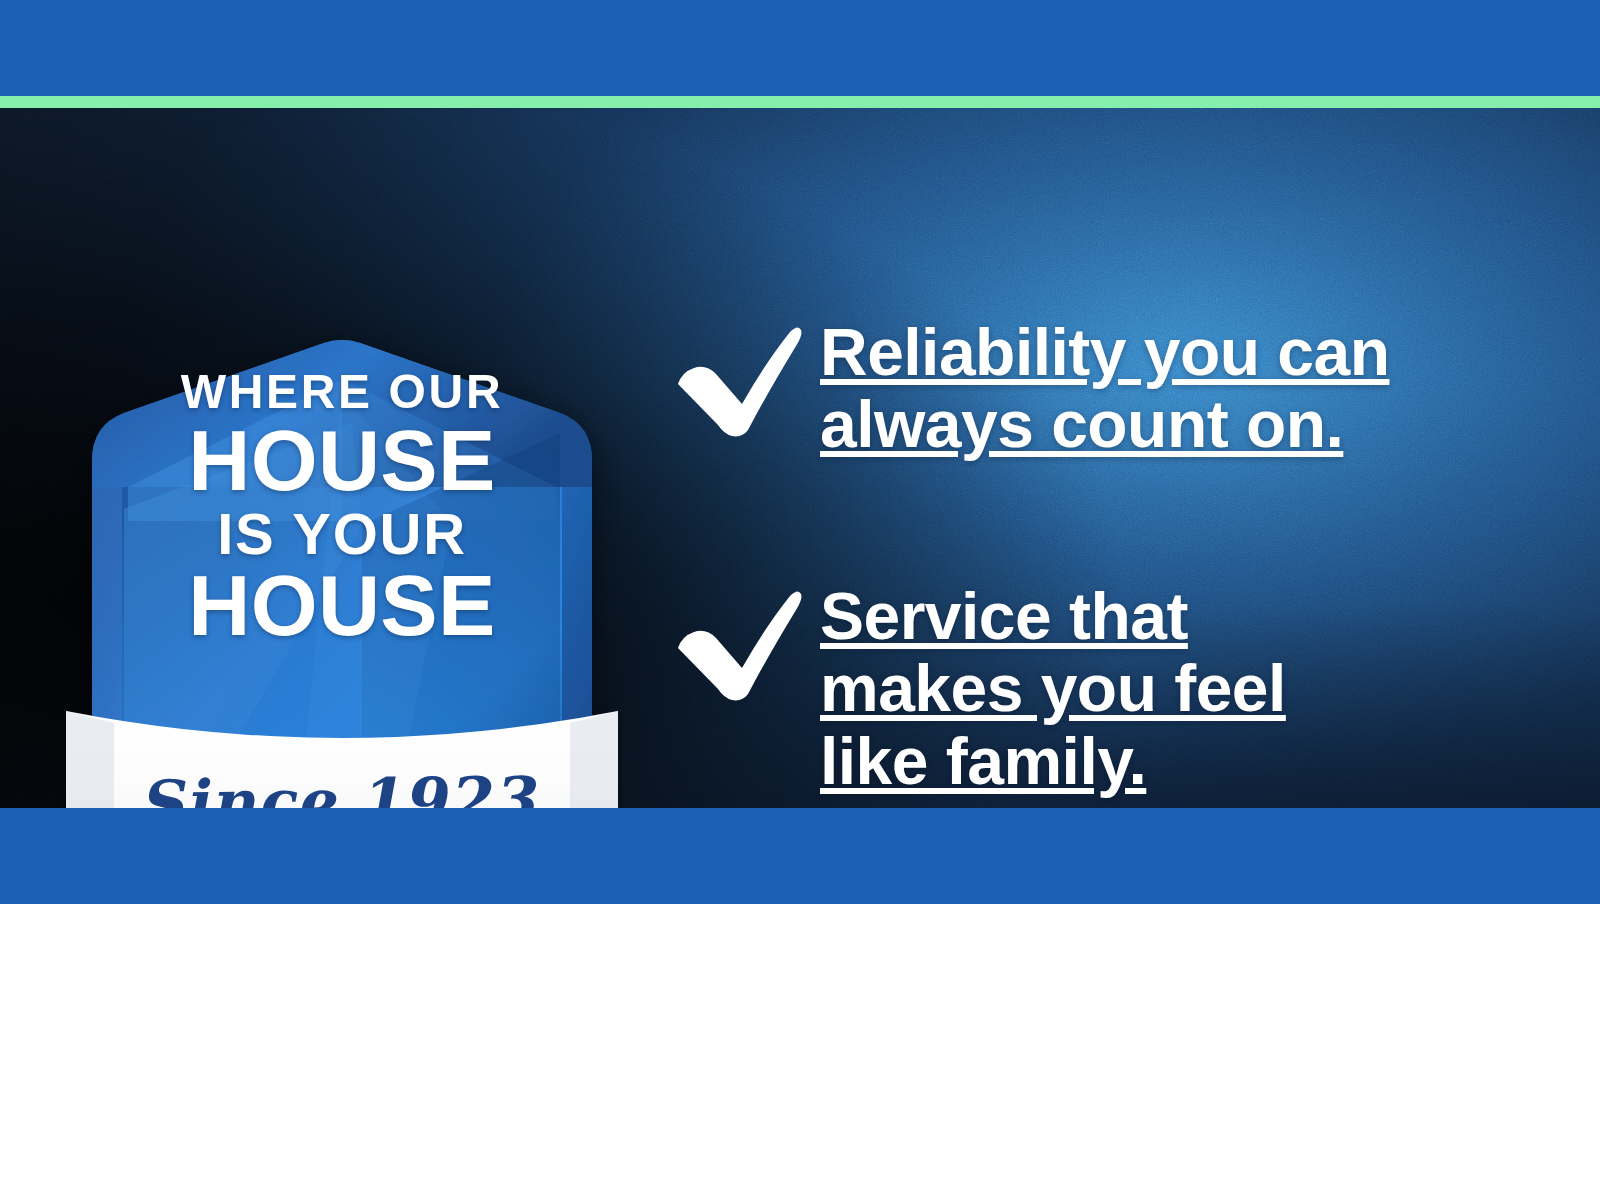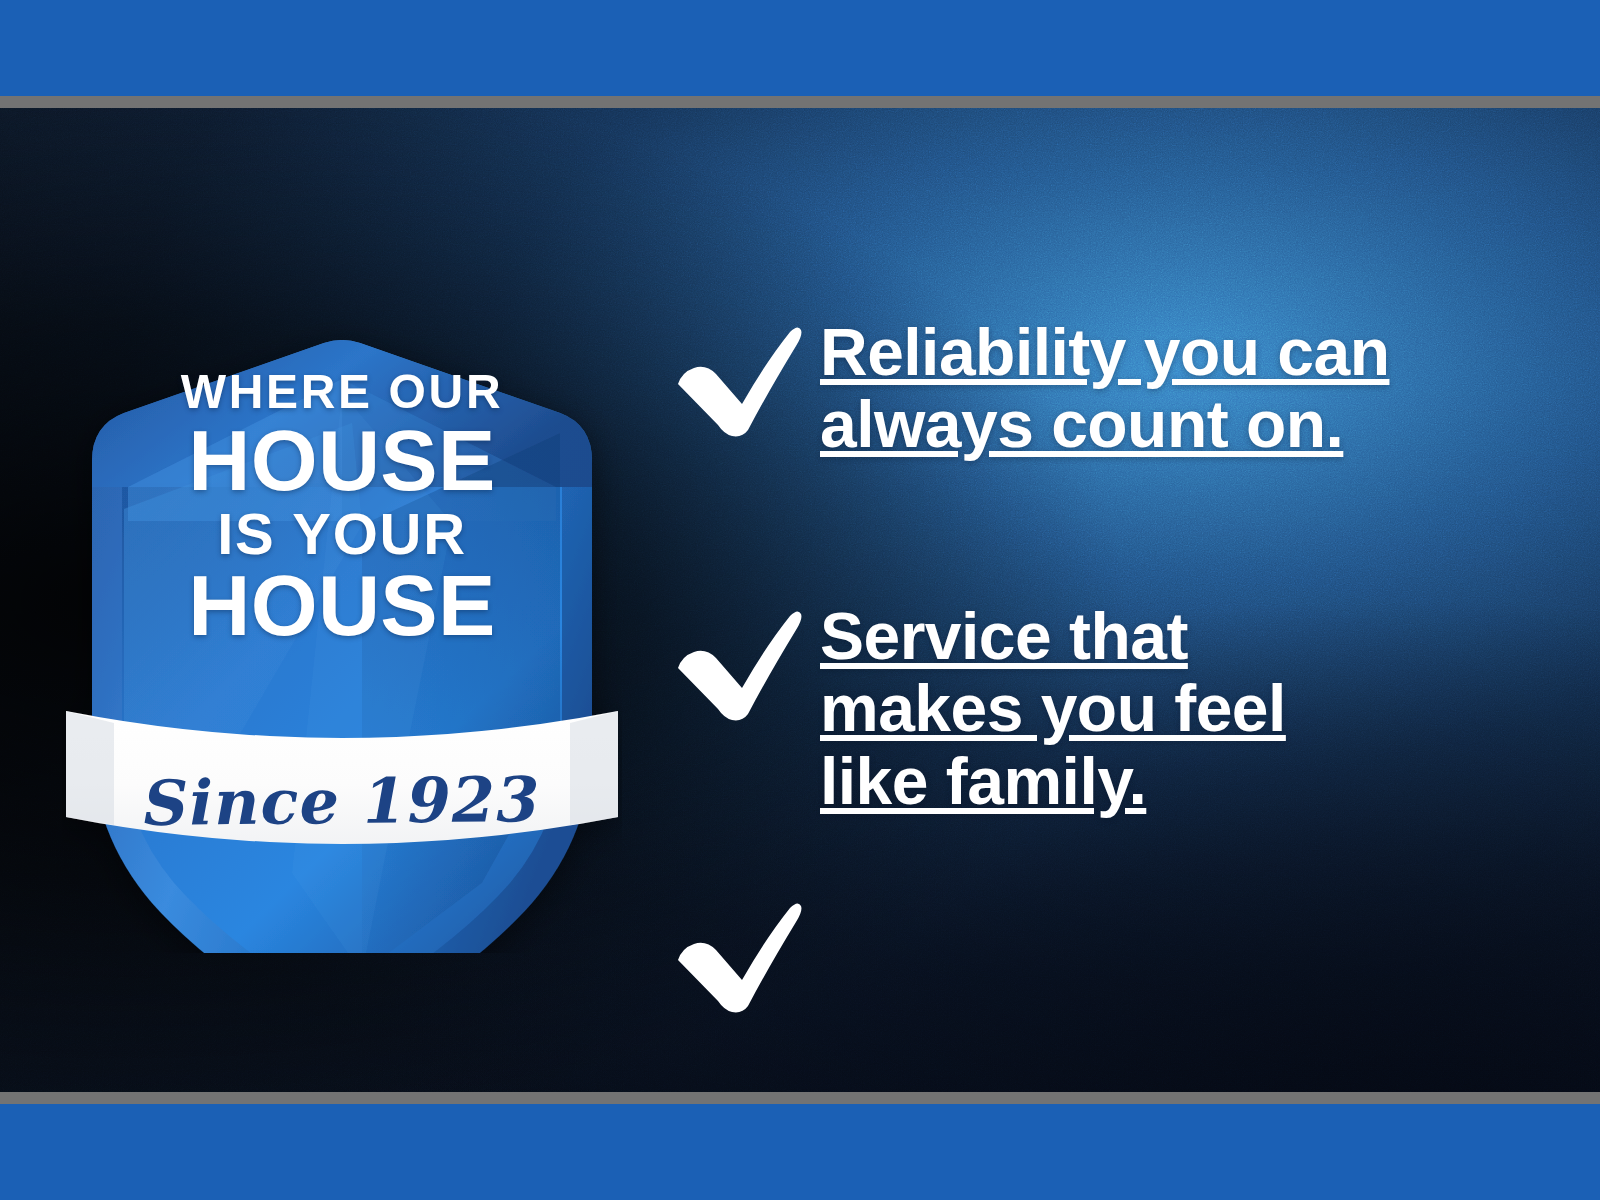--- a/index.html
+++ b/index.html
@@ -10,22 +10,22 @@
   body {
     width: 1600px;
     height: 1200px;
     overflow: hidden;
     font-family: "Liberation Sans", sans-serif;
   }
 
   #banner {
     position: relative;
     width: 1600px;
-    height: 1200px;
-    background: #737373;
+    height: 904px;
+    background: #86efac;
     overflow: hidden;
   }
 
   
   .accent-bar {
     position: absolute;
     left: 0;
     width: 1600px;
     height: 96px;
     background: #1b60b5;
@@ -159,21 +159,21 @@
     left: 672px;
     top: 104px;
     width: 860px;
   }
   .bullet {
     position: absolute;
     display: flex;
     align-items: flex-start;
   }
   .bullet-1 { top: 104px; }
-  .bullet-2 { top: 388px; }
+  .bullet-2 { top: 368px; }
   .bullet-3 { top: 680px; }
 
   .check-icon {
     flex: 0 0 auto;
     width: 148px;
     padding-top: 6px;
   }
   .check-icon svg { display: block; }
 
   .bullet-text {

